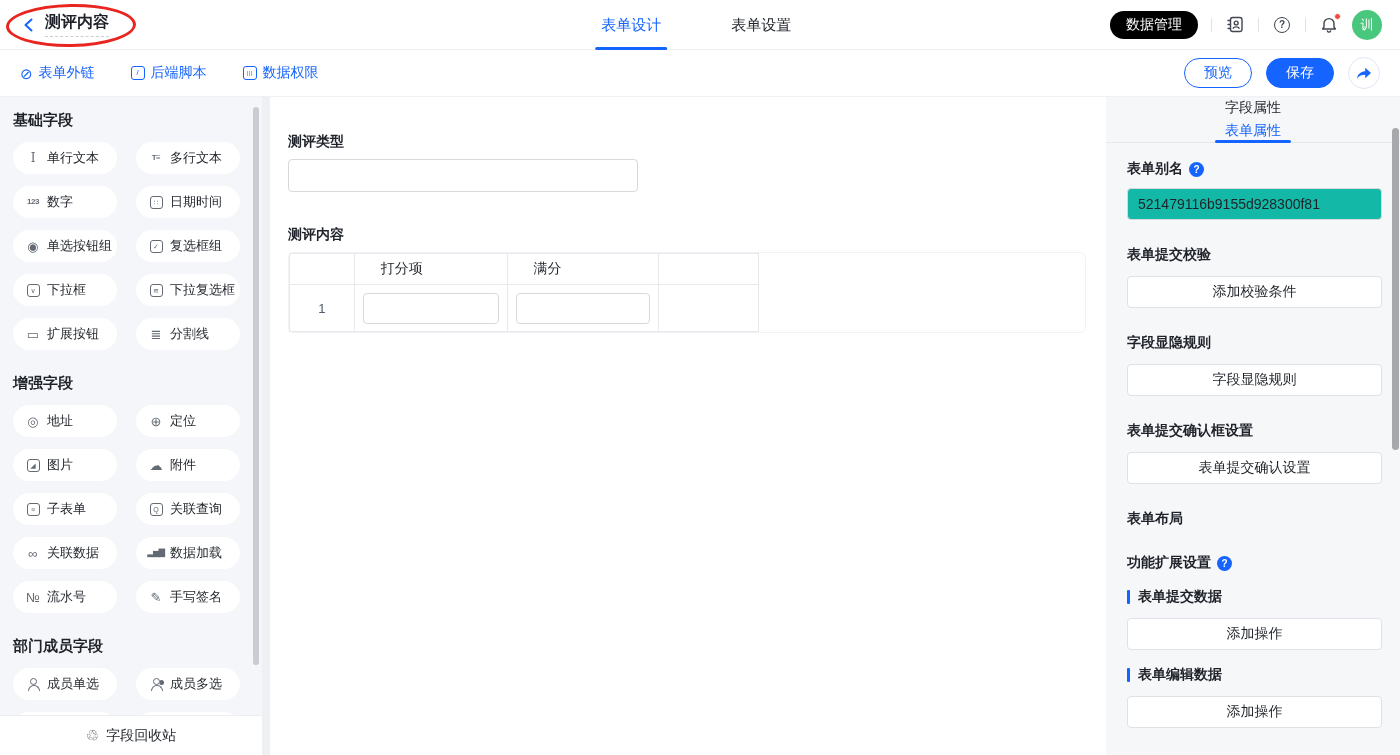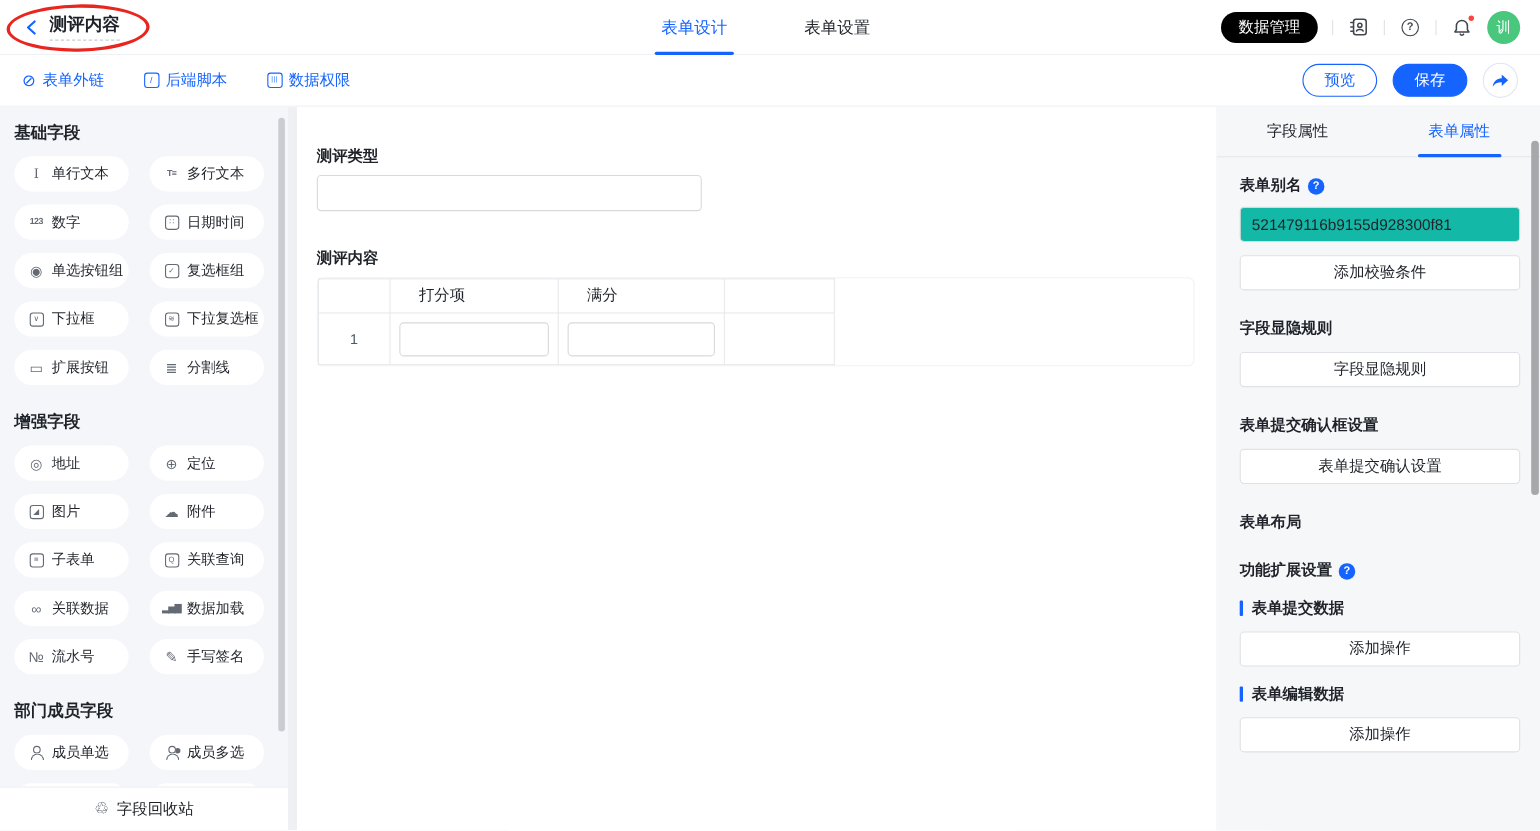--- a/index.html
+++ b/index.html
@@ -91,21 +91,21 @@
   .subtable .th { height:31px; padding:0 26px; }
   .subtable .body-td { height:47px; padding:0 8px; }
   .subtable .idx { width:65px; text-align:center; color:#4e5969; font-size:13px; padding:0; }
   .subtable .c2 { width:153px; }
   .subtable .c3 { width:152px; }
   .subtable .c4 { width:100px; padding:0; }
   .cell-input { width:100%; height:31px; border:1px solid #d9d9d9; border-radius:4px; background:#fff; outline:none; }
 
   
   .panel { flex:0 0 294px; width:294px; background:#f6f7f9; position:relative; overflow:hidden; }
-  .panel-tabs { height:46px; display:flex; border-bottom:1px solid #e5e7eb; }
+  .panel-tabs { height:46px; display:flex; border-bottom:1px solid #e5e7eb;flex-direction:column; }
   .panel-tab { flex:1; display:flex; align-items:center; justify-content:center; font-size:14px;
             color:#1f2329; cursor:pointer; position:relative; }
   .panel-tab.active { color:#1664ff; }
   .panel-tab.active::after { content:""; position:absolute; bottom:-1px; left:50%; transform:translateX(-50%);
             width:76px; height:3px; background:#1664ff; border-radius:2px; }
   .panel-content { padding:17px 18px 0 21px; }
   .p-label { font-size:14px; font-weight:600; display:flex; align-items:center; gap:6px; }
   .q-badge { width:15px; height:15px; background:#1664ff; color:#fff; border-radius:50%; font-size:10px;
             font-weight:700; display:flex; align-items:center; justify-content:center; cursor:pointer; }
   .p-input { width:100%; height:32px; border:1px solid #d9d9d9; border-radius:4px; background:#14b8a6;
@@ -377,20 +377,21 @@
         <div class="panel-tab active">表单属性</div>
       </div>
       <div class="panel-content">
 
         <div class="p-label">
           <span>表单别名</span>
           <span class="q-badge">?</span>
         </div>
         <input class="p-input" type="text" value="521479116b9155d928300f81" style="">
 
+        <div class="p-label p-gap">表单提交校验</div>
         <button class="p-btn">添加校验条件</button>
 
         <div class="p-label p-gap">字段显隐规则</div>
         <button class="p-btn">字段显隐规则</button>
 
         <div class="p-label p-gap">表单提交确认框设置</div>
         <button class="p-btn">表单提交确认设置</button>
 
         <div class="p-label p-gap">表单布局</div>
 

